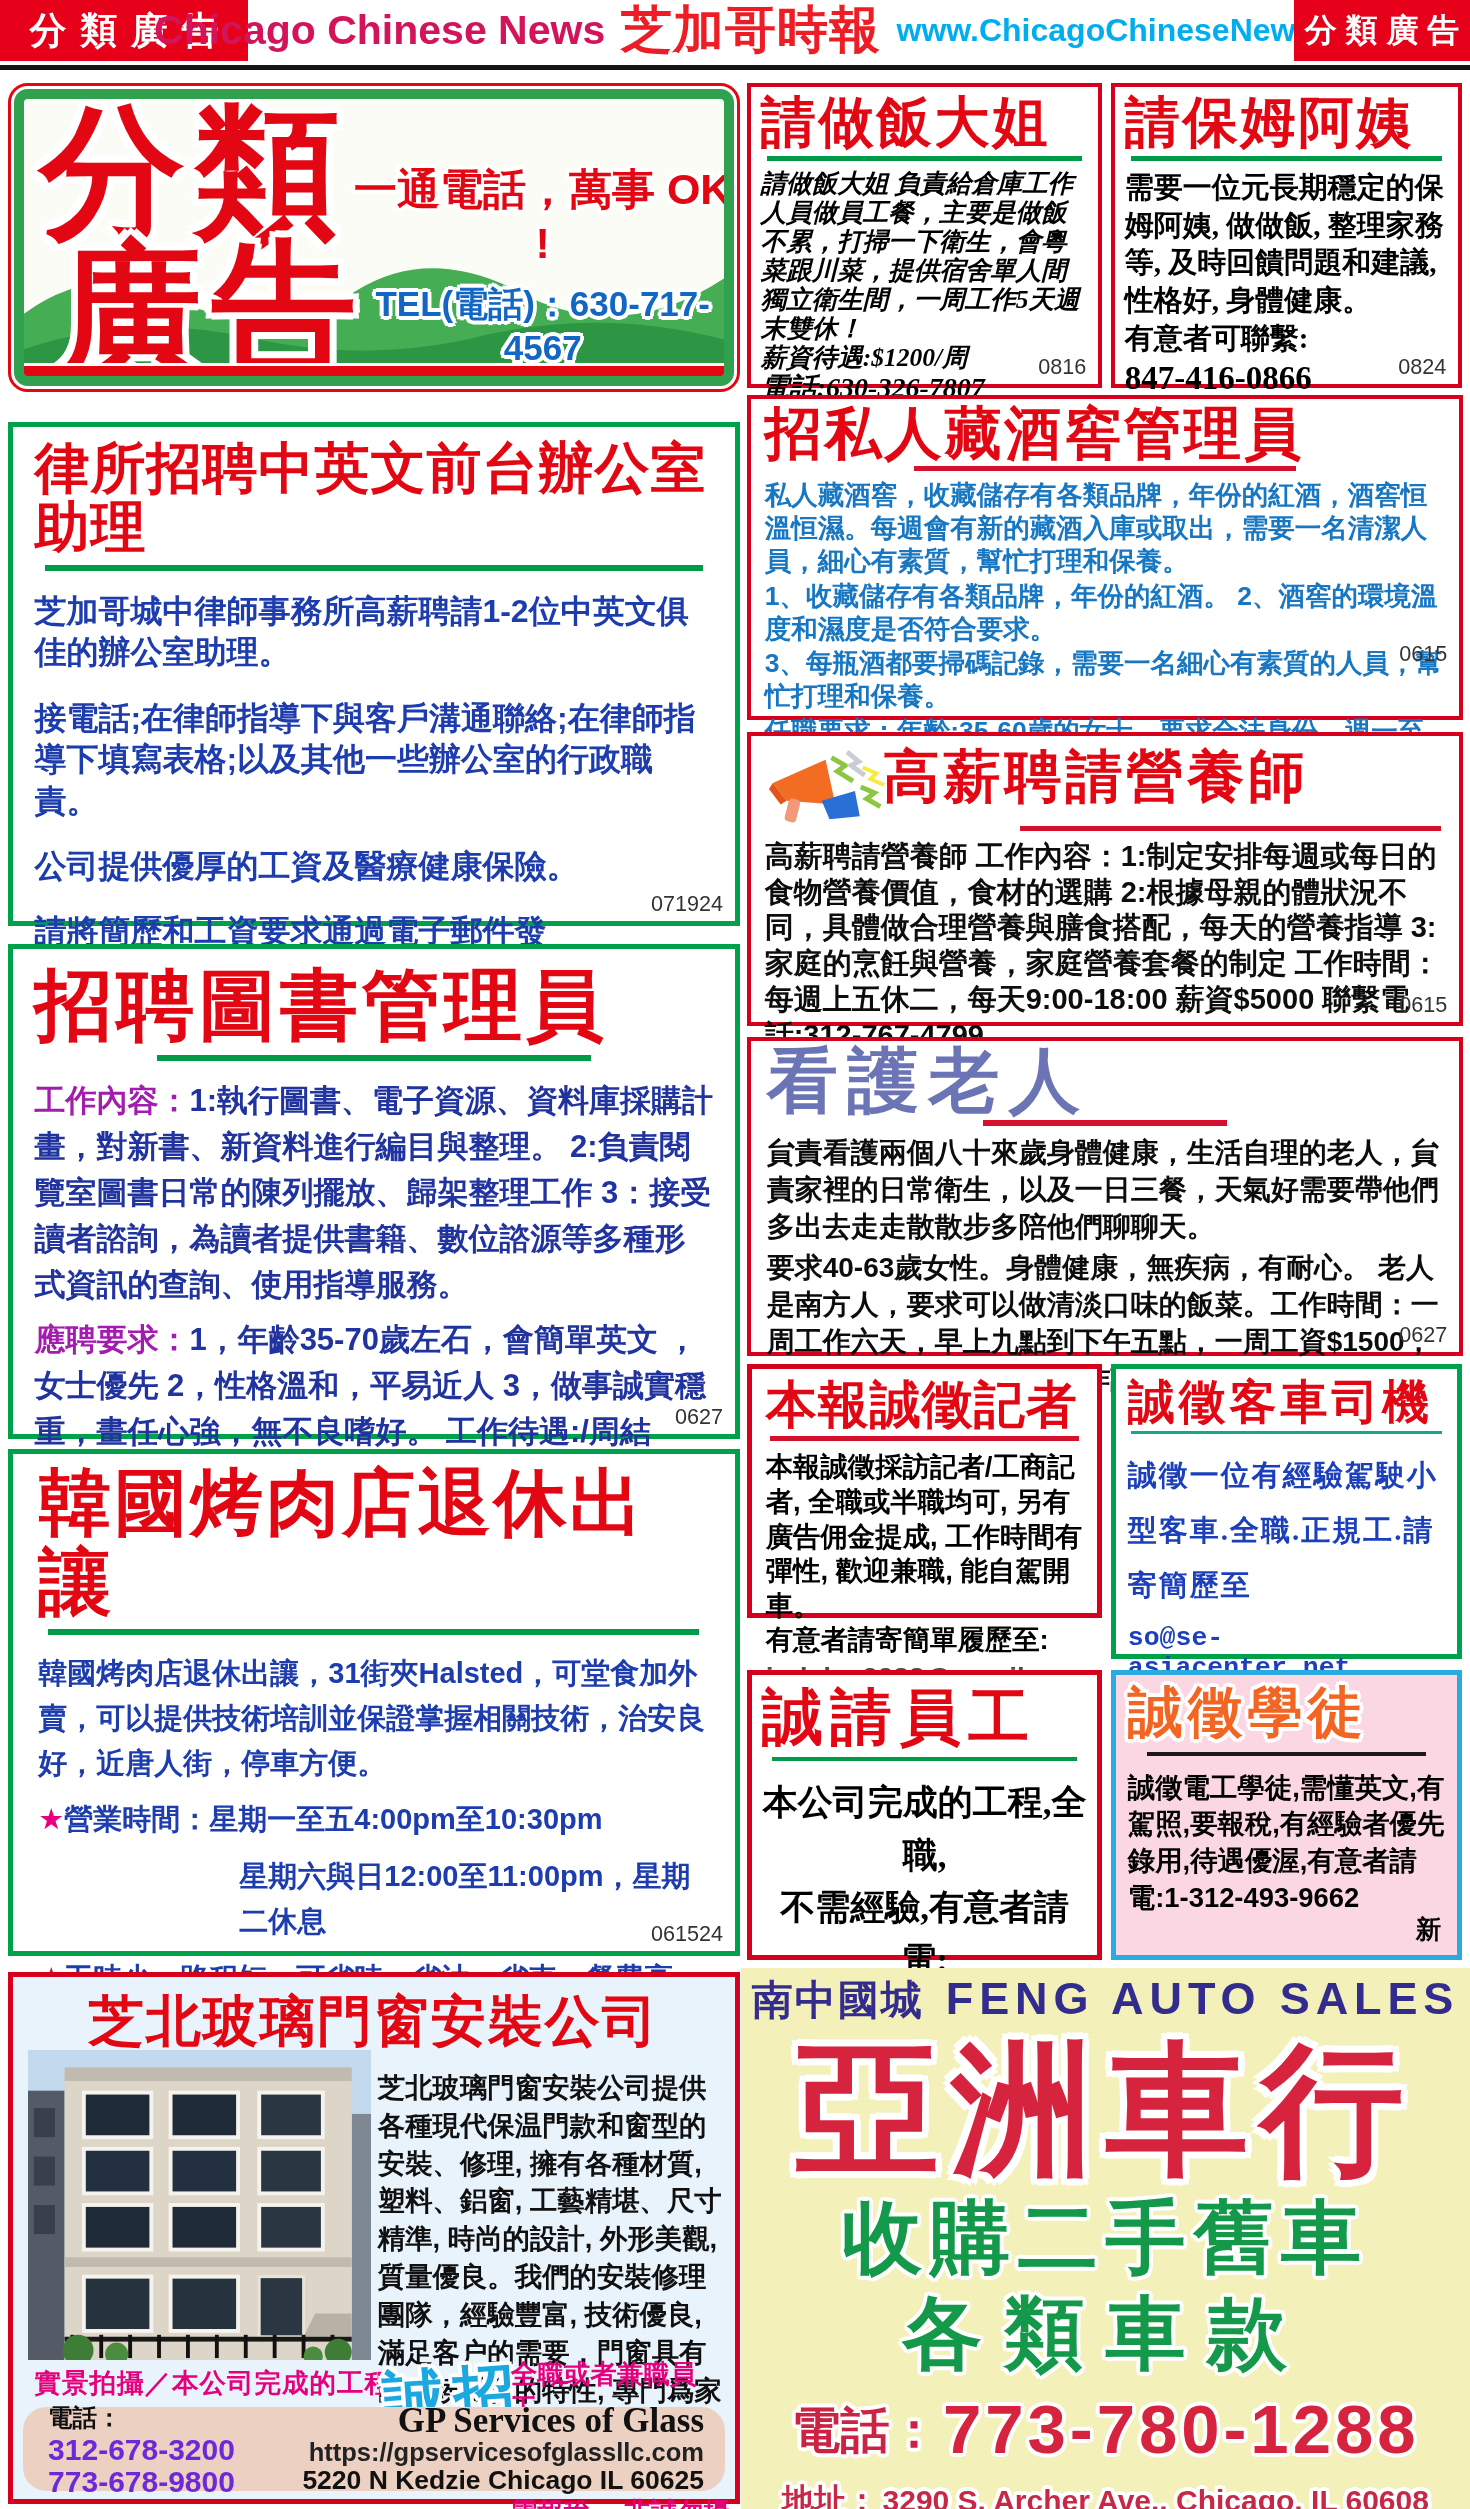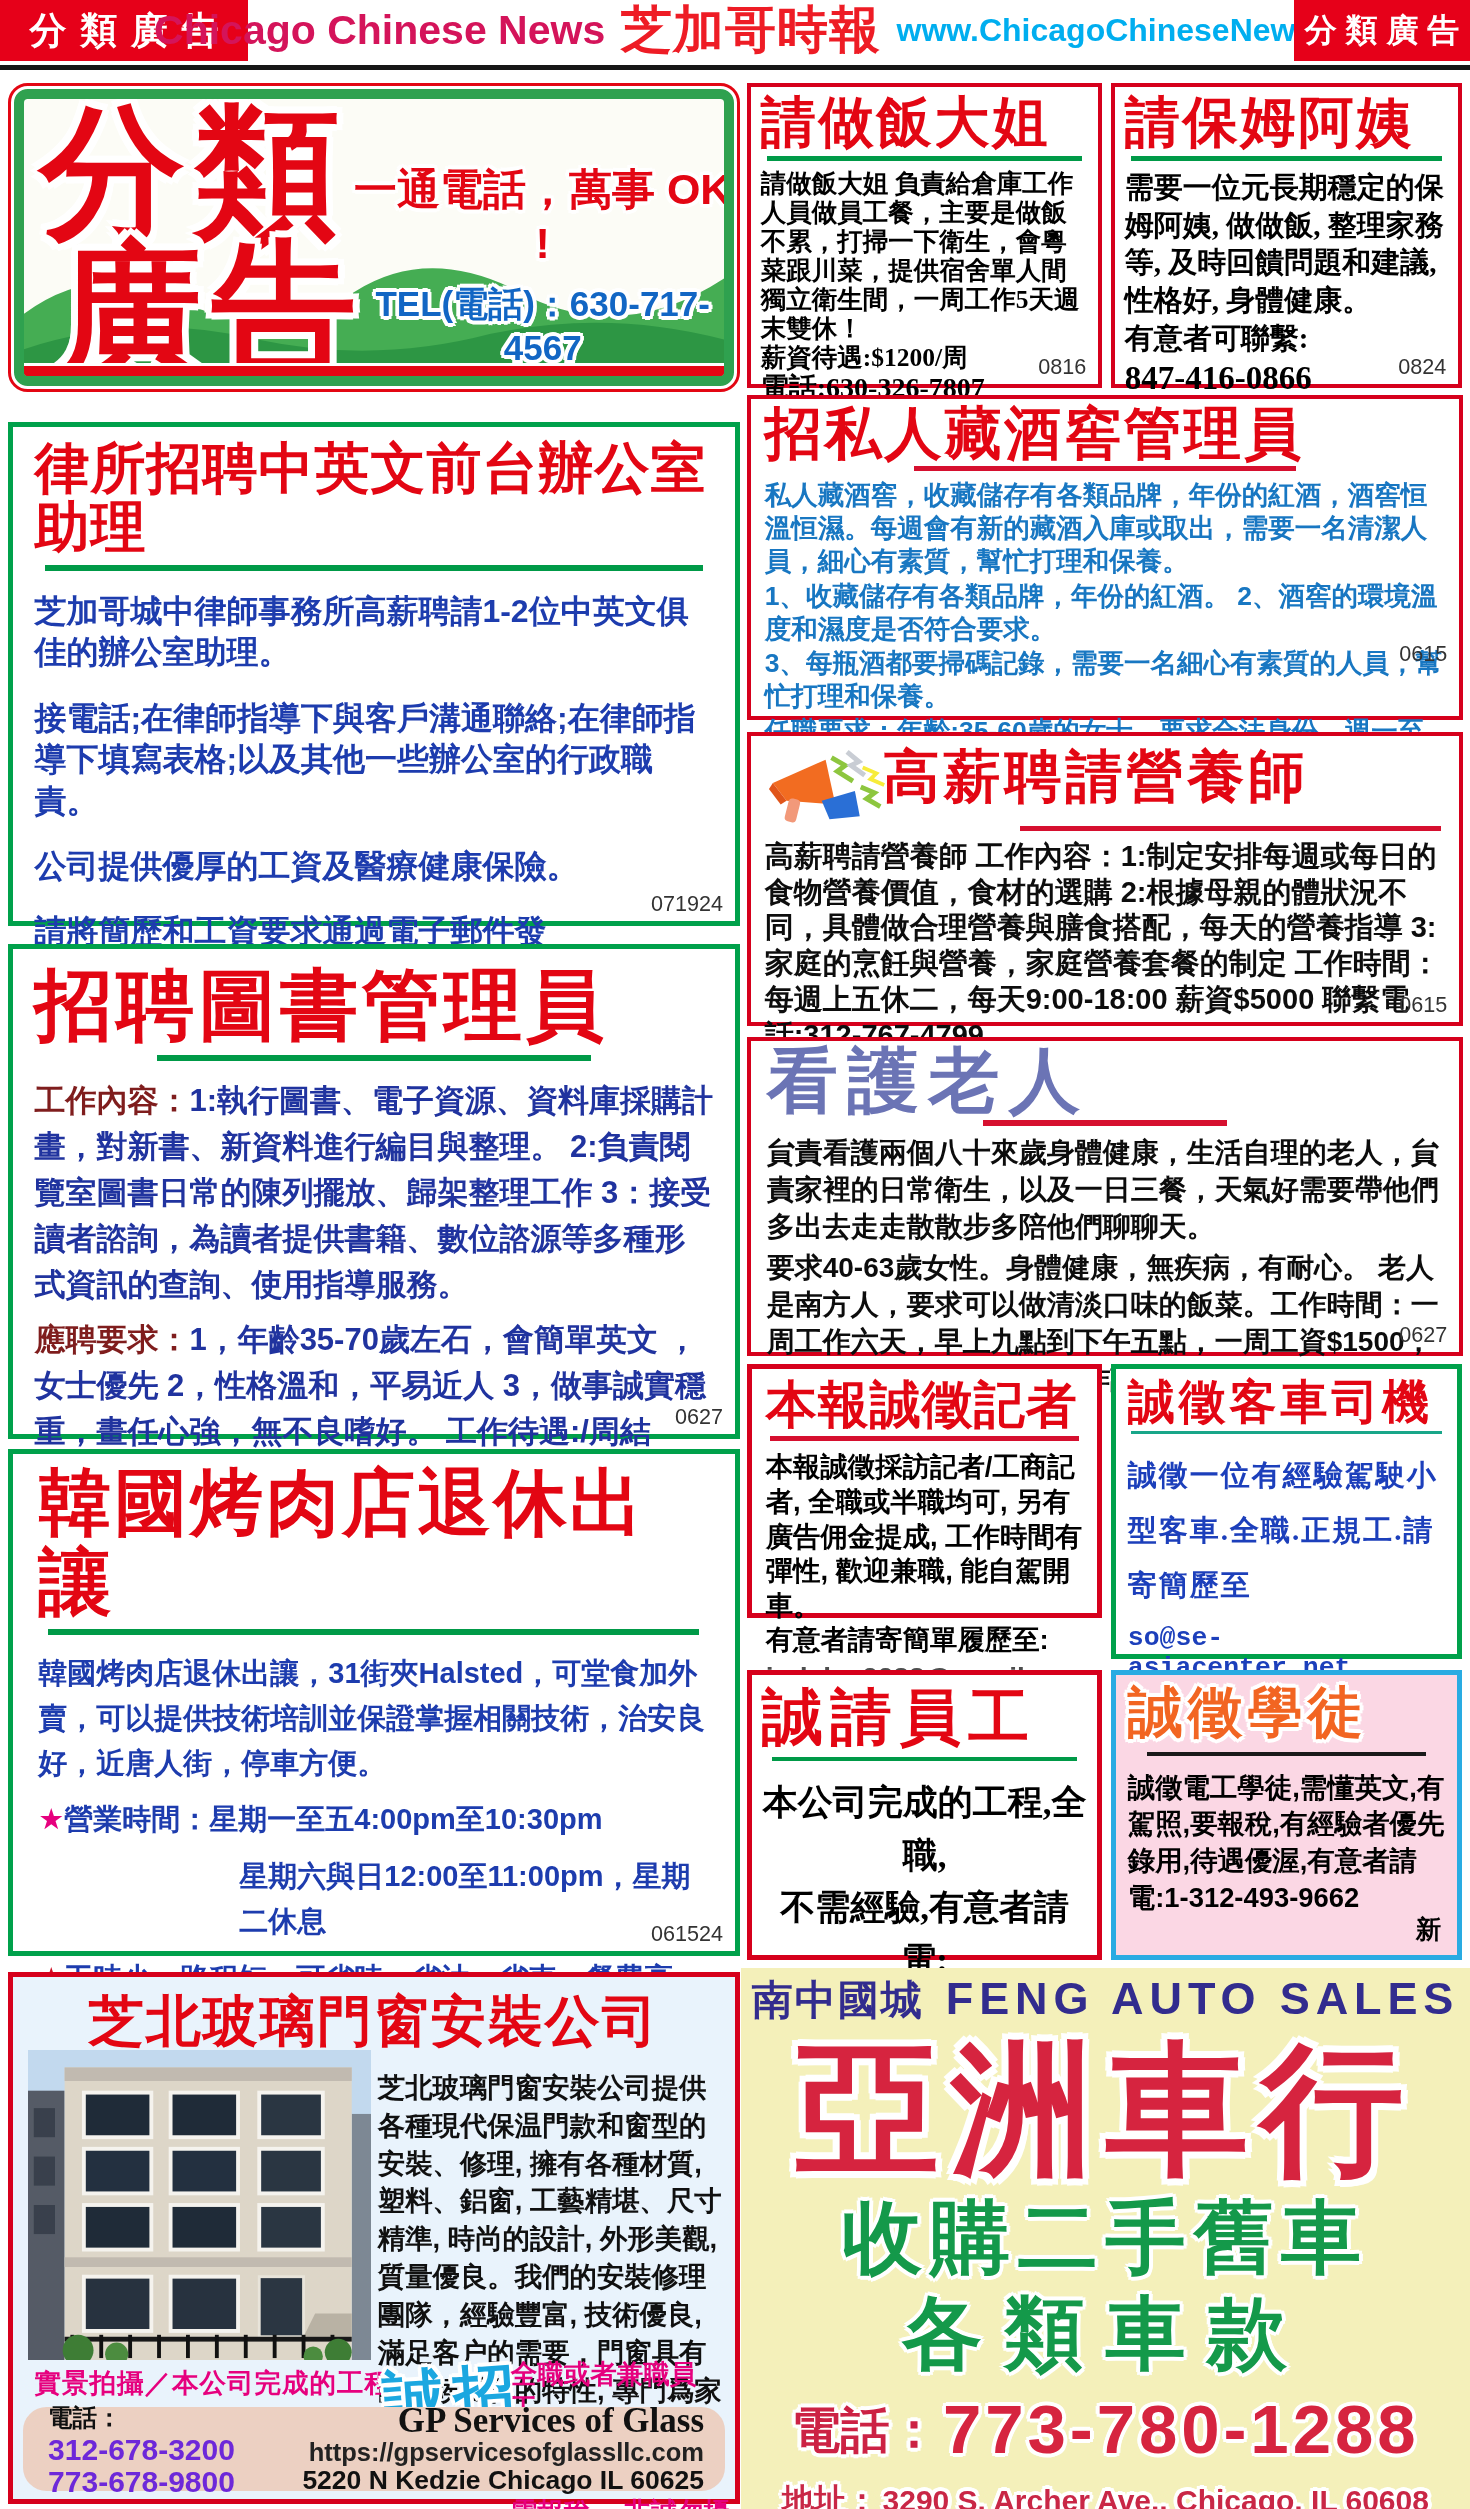--- a/index.html
+++ b/index.html
@@ -41,21 +41,21 @@
 
   
   .b-red { border:4.9px solid #d6001c; } .b-red6 { border:5.9px solid #d6001c; }
   .b-green { border:5.9px solid #00a14b; } .b-cyan { border:5.9px solid #29abe2; }
 
   
   .ad-cook  { left:747px;  top:83px; width:355px; height:305px; padding:5.9px 9.8px; }
   .ad-nanny { left:1111px; top:83px; width:351px; height:305px; padding:5.9px 9.8px; }
   .ad-cook .hl, .ad-nanny .hl { font-size:55px; letter-spacing:2.9px; }
   .ad-cook .rule, .ad-nanny .rule { width:96%; }
-  .ad-cook .body { font-family:"Liberation Serif","DejaVu Serif",serif; font-weight:700; font-size:25.5px; line-height:1.14; }
+  .ad-cook .body { font-family:"Liberation Serif","DejaVu Serif",serif; font-weight:700; font-size:25.5px; line-height:1.14;font-style:italic; }
   .ad-cook .ph { font-size:28px; }
   .ad-nanny .body { font-family:"Liberation Serif","DejaVu Serif",serif; font-weight:700; font-size:29px; line-height:1.3; }
   .ad-nanny .ph { font-size:33px; }
 
   
   .ad-law { left:7.8px; top:422px; width:732px; height:504px; padding:11.8px 21.6px; }
   .ad-law .hl { font-size:55px; letter-spacing:1px; }
   .ad-law .rule { width:97%; height:5.9px; margin:7.8px auto 19.6px; }
   .ad-law p { color:#1d3cae; font-weight:700; font-size:32px; line-height:1.3; margin-bottom:23.5px; }
 
@@ -73,21 +73,21 @@
   .nut-icon { position:absolute; left:2px; top:2px; width:125px; height:84px; }
   .ad-nutrition .hl { font-size:57px; letter-spacing:3.9px; margin-left:118px; line-height:1.2; }
   .ad-nutrition .rule { width:421px; height:4.9px; margin:0 0 7.8px 255px; }
   .ad-nutrition p { color:#0d0d0d; font-weight:700; font-size:29px; line-height:1.24; }
 
   
   .ad-librarian { left:7.8px; top:944px; width:732px; height:495px; padding:13.7px 21.6px; }
   .ad-librarian .hl { font-size:78px; letter-spacing:3.9px; }
   .ad-librarian .rule { width:64%; height:5.9px; margin:7.8px auto 17.6px; }
   .ad-librarian p { color:#20339f; font-weight:700; font-size:31px; line-height:1.48; margin-bottom:9.8px; }
-  .lbl { color:#7f1d1d;text-align:center; }
+  .lbl { color:#a21caf;text-align:center; }
   .lib-phone { color:#e30613; font-weight:900; font-size:42px; text-align:center; margin-top:5.9px; }
 
   
   .ad-elder { left:747px; top:1037px; width:716px; height:319px; padding:2px 15.7px; }
   .ad-elder .hl { font-size:71px; color:#6b74b5; letter-spacing:9.8px; }
   .ad-elder .rule { width:36%; height:5.9px; margin:0 auto 9.8px; }
   .ad-elder p { color:#0c0c0c; font-weight:700; font-size:28px; line-height:1.32; margin-bottom:3.9px; }
 
   
   .ad-reporter { left:747px; top:1364px; width:355px; height:254px; padding:7.8px 13.7px; }

